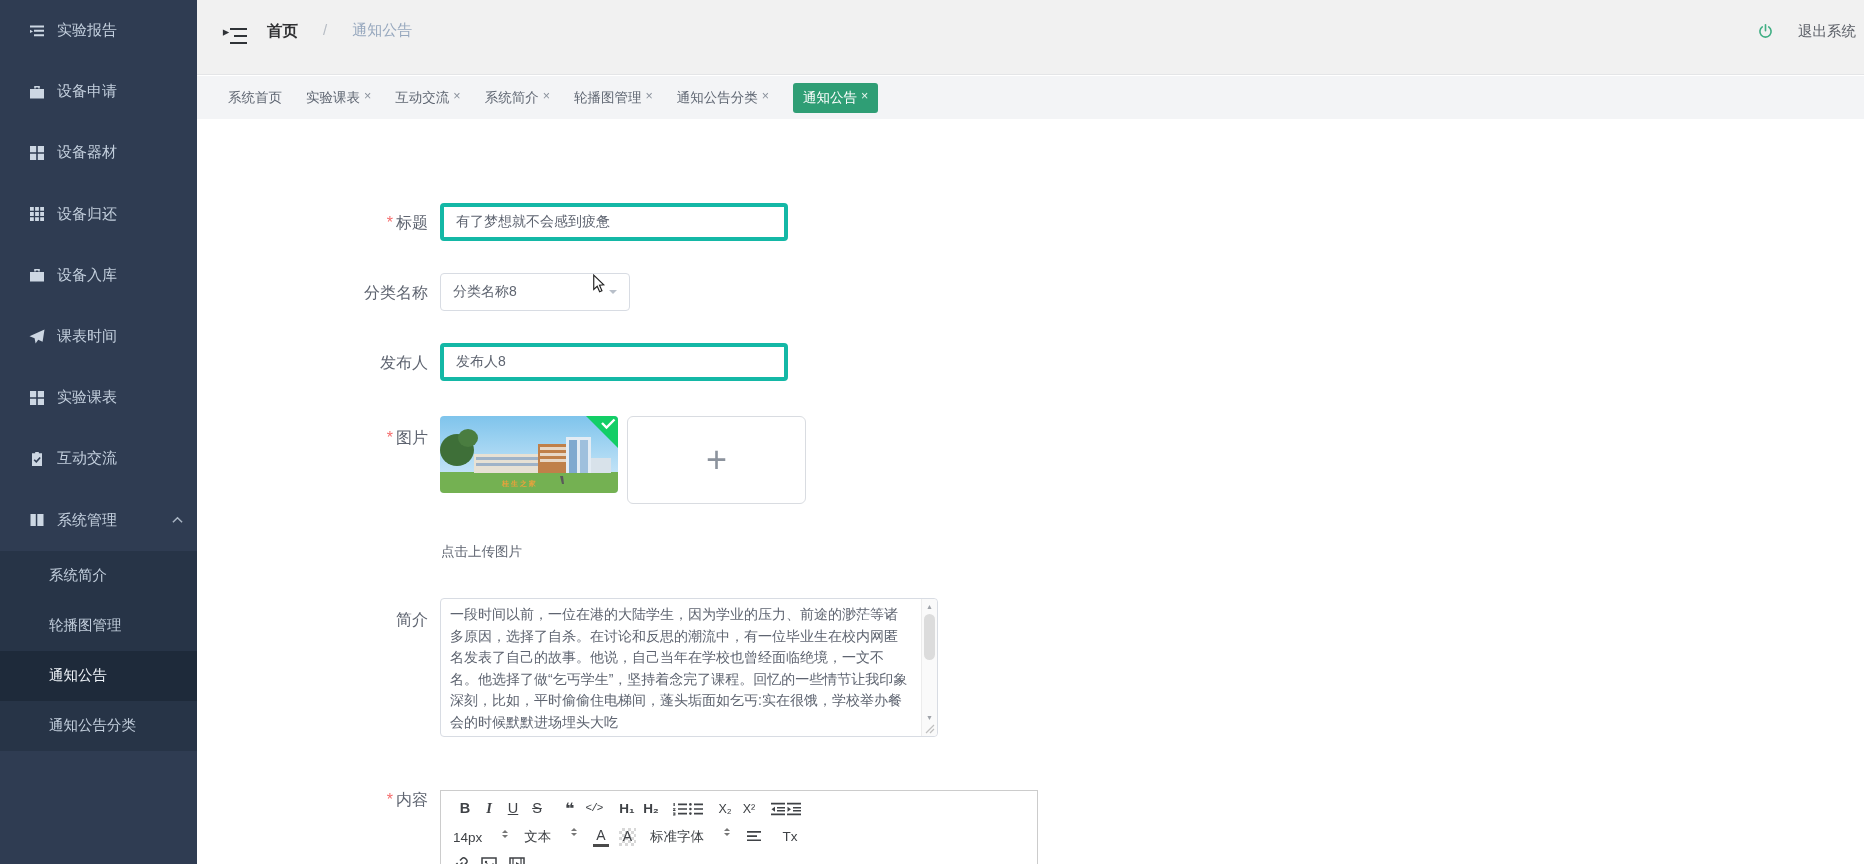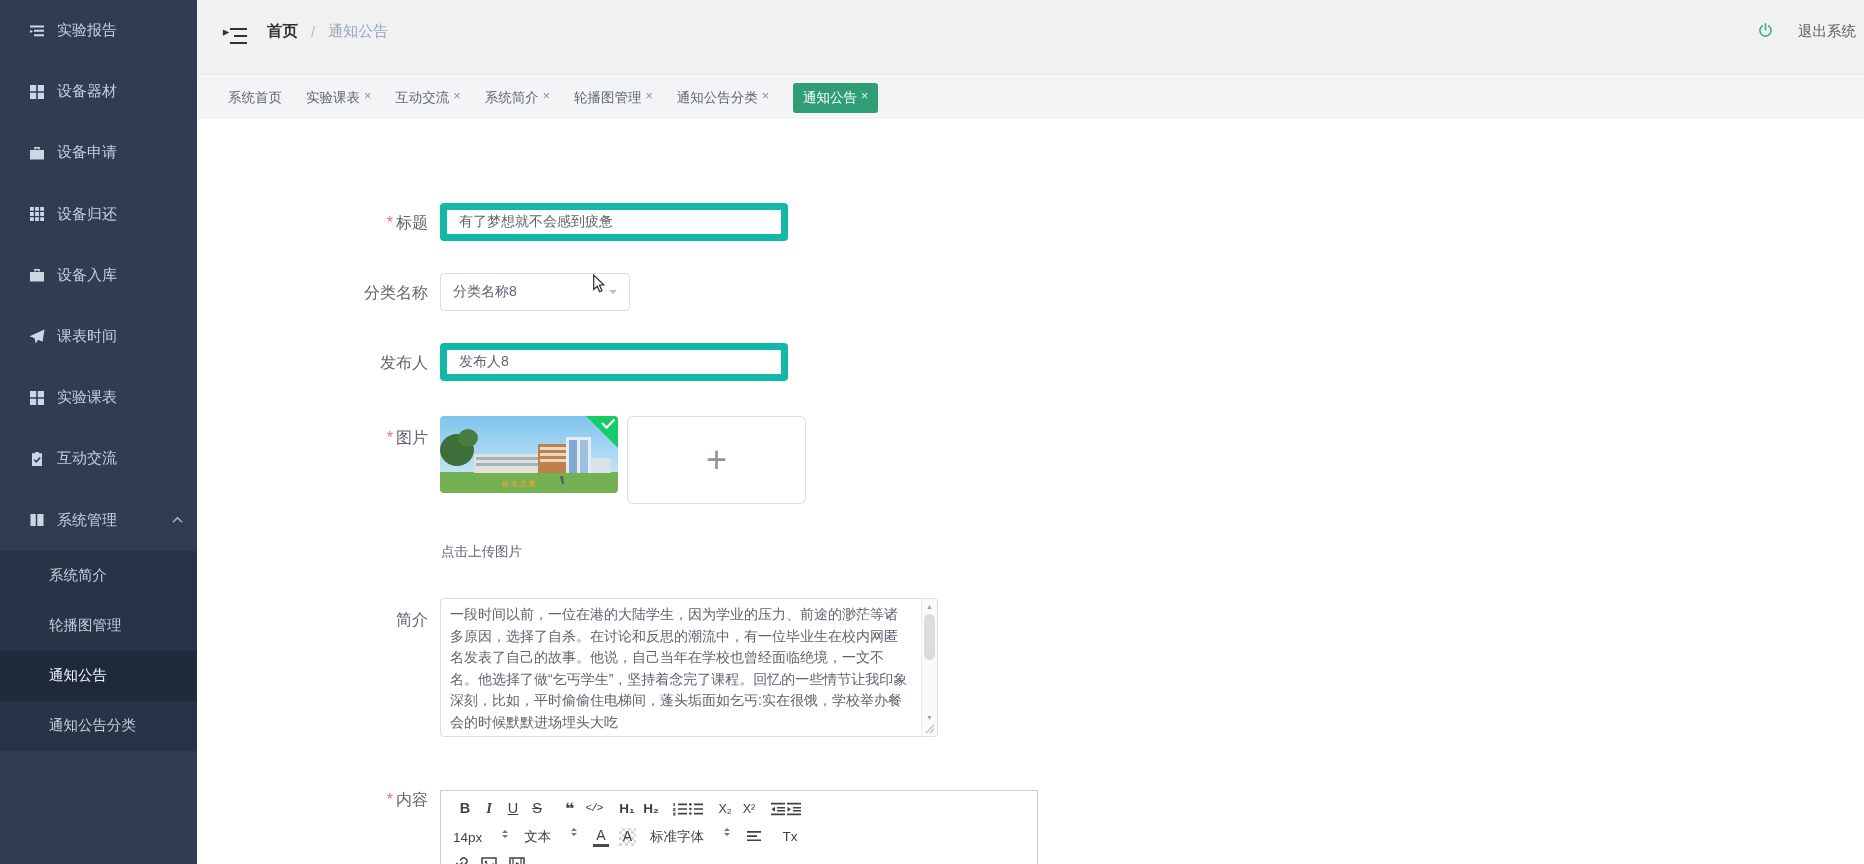--- a/index.html
+++ b/index.html
@@ -14,40 +14,40 @@
 .side-ico svg{width:16px;height:16px}
 .side-chev{margin-left:auto;display:inline-flex;color:#aab6c5}
 .side-chev svg{width:11px;height:8px}
 .submenu{background:var(--submenu-bg,#273447)}
 .sub-item{height:50px;display:flex;align-items:center;padding-left:49px;font-size:14.5px;color:#c3cfdd;cursor:pointer}
 .sub-item.active{background:var(--submenu-active-bg,#1e2a3a);color:#eef3f8}
 
 
 .header{position:absolute;left:197px;right:0;top:0;height:75px;background:#f1f1f1;border-bottom:1px solid #e4e5e7}
 .collapse{position:absolute;left:25px;top:27px;width:26px;height:18px;cursor:pointer;color:#2f3337}
-.crumb{position:absolute;left:70px;top:21px;display:flex;align-items:center;gap:13px;font-size:15px}
+.crumb{position:absolute;left:70px;top:21px;display:flex;align-items:flex-start;gap:25px;font-size:15px}
 .crumb .home{color:#303133;font-weight:bold;font-size:15.5px}
 .crumb .sep{color:#b6bcc4}
 .crumb .cur{color:#97a8be}
 .app-title{position:absolute;left:0;right:0;top:19px;text-align:center;font-size:19px;font-weight:bold;color:#303133;letter-spacing:1px;pointer-events:none}
-.logout{position:absolute;right:8px;top:22px;display:flex;gap:24px;font-size:14.5px;color:#5a5e66;cursor:pointer}
+.logout{position:absolute;right:8px;top:22px;display:flex;align-items:center;gap:24px;font-size:14.5px;color:#5a5e66;cursor:pointer}
 .logout svg{width:17px;height:17px;color:var(--logout-icon,#3fae83)}
 
 
 .tabbar{position:absolute;left:197px;right:0;top:76px;height:43px;background:#f3f4f6;display:flex;align-items:center;padding-left:31px;gap:24px}
 .tab{font-size:13.5px;color:#5f6672;cursor:pointer;display:flex;align-items:flex-start;gap:3px;white-space:nowrap}
 .tab .tab-x{color:#8a919c;font-size:12.5px;margin-left:1px}
 .tab.active{background:var(--active-tab-bg,#2f9e75);color:#fff;padding:6px 10px;border-radius:3px}
 .tab.active .tab-x{color:#e7f5ee}
 
 
 .content{position:absolute;left:197px;right:0;top:119px;bottom:0;background:#fff}
 .form-label{position:absolute;width:188px;left:240px;text-align:right;font-size:16px;color:#5e6470}
 .req{color:var(--required,#f56c6c);margin-right:3px}
-.ipt{position:absolute;height:38px;border:7px solid #14b8a6;border-radius:4px;padding:0 12px;font-size:14px;color:#5e6470;background:#fff;outline:none;font-family:inherit}
+.ipt{position:absolute;height:38px;border:4px solid #14b8a6;border-radius:4px;padding:0 12px;font-size:14px;color:#5e6470;background:#fff;outline:none;font-family:inherit}
 .select{position:absolute;left:440px;top:273px;width:190px;height:38px;border:1px solid #d8dce3;border-radius:4px;display:flex;align-items:center;padding:0 12px;font-size:14px;color:#5e6470;cursor:pointer;background:#fff}
 .sel-caret{margin-left:auto;width:0;height:0;border:4.5px solid transparent;border-top-color:#b8bfc9;transform:translateY(2px)}
 
 .thumb{position:absolute;left:440px;top:416px;width:178px;height:77px;border-radius:4px;overflow:hidden;cursor:pointer}
 .upload{position:absolute;left:627px;top:416px;width:179px;height:88px;border:1px solid #d9dce1;border-radius:6px;background:#fff;display:flex;align-items:center;justify-content:center;cursor:pointer}
 .plus{font-size:36px;color:#8c939d;font-weight:200;line-height:1}
 .hint{position:absolute;left:441px;top:543px;font-size:13.5px;color:#5e6470}
 
 .ta-wrap{position:absolute;left:440px;top:598px;width:498px;height:139px;border:1px solid #d8dce3;border-radius:4px;background:#fff}
 .ta{position:absolute;left:0;top:0;right:0;bottom:0;width:100%;height:100%;border:none;resize:none;overflow:hidden;padding:5px 26px 5px 9px;font-size:14px;line-height:21.5px;color:#5e6470;font-family:inherit;border-radius:4px;outline:none;background:transparent}
@@ -94,32 +94,32 @@
         <span class="side-ico">
           <svg viewBox="0 0 16 16">
             <path fill="currentColor" d="M1 2.5h14v2H1zm4 4.3h10v2H5zm0 4.4h10v2H5zM1 6.8l3 1.6-3 1.6z"></path>
           </svg>
         </span>
         <span class="side-lbl">实验报告</span>
       </div>
       <div class="side-item">
         <span class="side-ico">
           <svg viewBox="0 0 16 16">
+            <path fill="currentColor" d="M5.2 2h5.6v2.6H9.2V3.6H6.8v1H5.2zM1 5h14v9.5H1z"></path>
+          </svg>
+        </span>
+        <span class="side-lbl">设备申请</span>
+      </div>
+      <div class="side-item">
+        <span class="side-ico">
+          <svg viewBox="0 0 16 16">
             <path fill="currentColor" d="M1 1h6.2v6.2H1zm7.8 0H15v6.2H8.8zM1 8.8h6.2V15H1zm7.8 0H15V15H8.8z"></path>
           </svg>
         </span>
         <span class="side-lbl">设备器材</span>
-      </div>
-      <div class="side-item">
-        <span class="side-ico">
-          <svg viewBox="0 0 16 16">
-            <path fill="currentColor" d="M5.2 2h5.6v2.6H9.2V3.6H6.8v1H5.2zM1 5h14v9.5H1z"></path>
-          </svg>
-        </span>
-        <span class="side-lbl">设备申请</span>
       </div>
       <div class="side-item">
         <span class="side-ico">
           <svg viewBox="0 0 16 16">
             <path fill="currentColor" d="M1 1h3.8v3.8H1zm5.1 0h3.8v3.8H6.1zm5.1 0H15v3.8h-3.8zM1 6.1h3.8v3.8H1zm5.1 0h3.8v3.8H6.1zm5.1 0H15v3.8h-3.8zM1 11.2h3.8V15H1zm5.1 0h3.8V15H6.1zm5.1 0H15V15h-3.8z"></path>
           </svg>
         </span>
         <span class="side-lbl">设备归还</span>
       </div>
       <div class="side-item">

